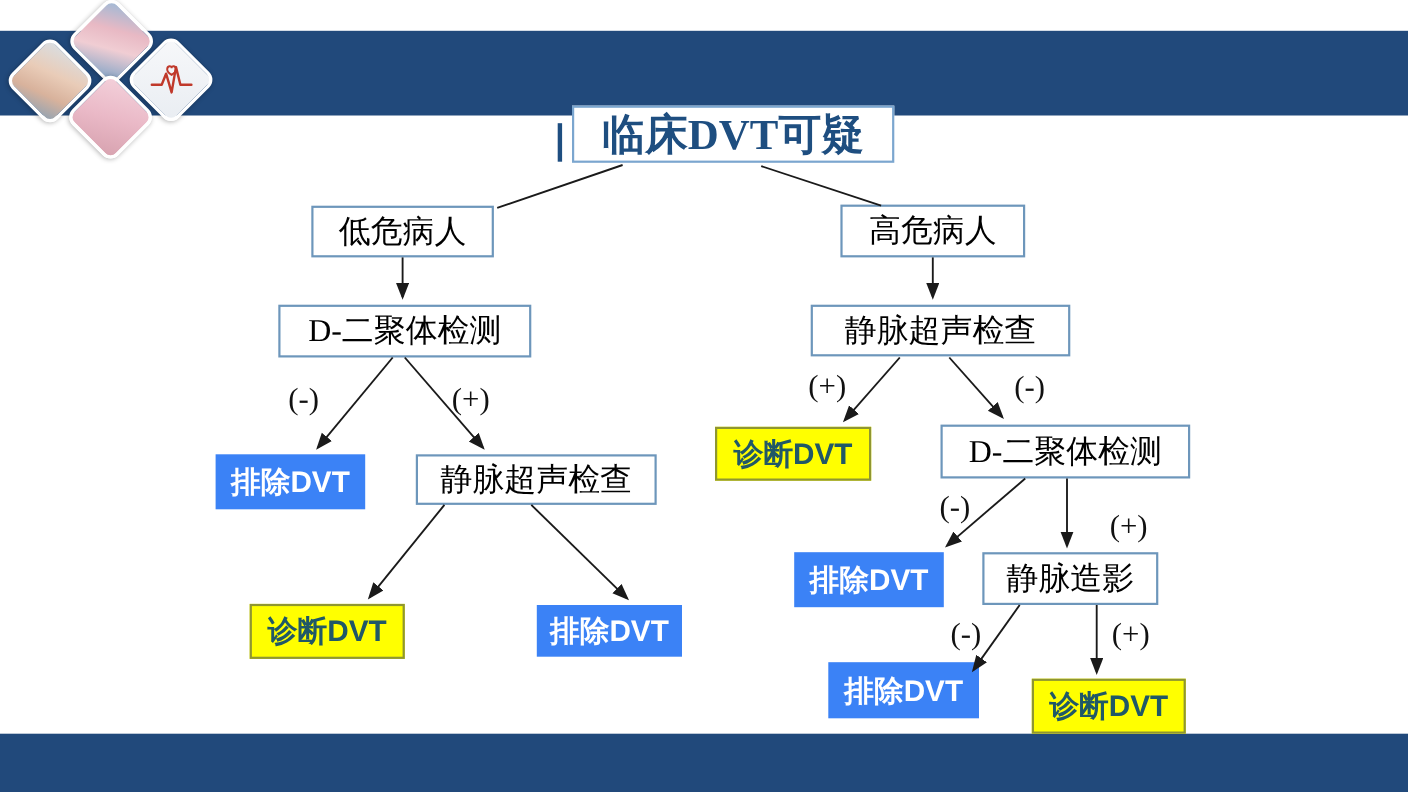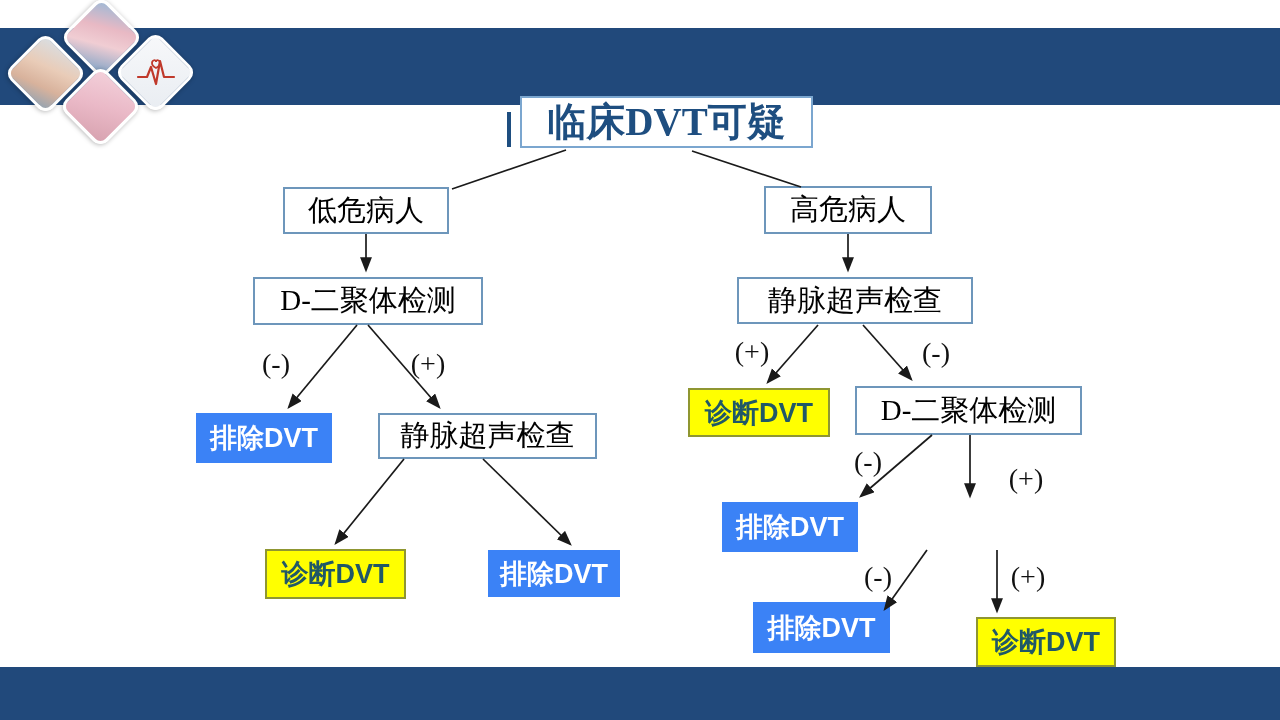--- a/index.html
+++ b/index.html
@@ -26,21 +26,21 @@
   .title-caret{position:absolute;left:507px;top:112px;width:4px;height:35px;background:#1e4e80;}
 
   
   .node{position:absolute;box-sizing:border-box;display:flex;align-items:center;
         justify-content:center;white-space:nowrap;}
   .white-node{background:#ffffff;border:2px solid #6d96bb;color:#000000;font-size:29px;
               font-family:"Liberation Serif",serif;}
   .blue-node{background:#3b82f6;color:#ffffff;font-size:27px;font-weight:bold;
              font-family:"Liberation Sans",sans-serif;}
   .yellow-node{background:#ffff00;border:2px solid #8f9631;color:#205867;font-size:27px;
-               font-weight:bold;font-family:"Liberation Sans",sans-serif;margin-left:38px;}
+               font-weight:bold;font-family:"Liberation Sans",sans-serif;}
 
   .sign{position:absolute;transform:translate(-50%,-50%);font-size:28px;color:#111111;
         font-family:"Liberation Serif",serif;}
 
   svg.connectors{position:absolute;left:0;top:0;pointer-events:none;}
 </style>
 </head>
 <body>
 
 <div class="slide">
@@ -64,20 +64,21 @@
   <div class="title-box">
     <span>临床DVT可疑</span>
   </div>
 
   <div class="node white-node" style="left:764px;top:186px;width:168px;height:48px;">高危病人</div>
   <div class="node white-node" style="left:283px;top:187px;width:166px;height:47px;">低危病人</div>
   <div class="node white-node" style="left:253px;top:277px;width:230px;height:48px;">D-二聚体检测</div>
   <div class="node white-node" style="left:378px;top:413px;width:219px;height:46px;">静脉超声检查</div>
   <div class="node white-node" style="left:737px;top:277px;width:236px;height:47px;">静脉超声检查</div>
   <div class="node white-node" style="left:855px;top:386px;width:227px;height:49px;">D-二聚体检测</div>
+  <div class="node white-node" style="left:893px;top:502px;width:160px;height:48px;">静脉造影</div>
 
   <div class="node blue-node" style="left:196px;top:413px;width:136px;height:50px;">排除DVT</div>
   <div class="node blue-node" style="left:488px;top:550px;width:132px;height:47px;">排除DVT</div>
   <div class="node blue-node" style="left:722px;top:502px;width:136px;height:50px;">排除DVT</div>
   <div class="node blue-node" style="left:753px;top:602px;width:137px;height:51px;">排除DVT</div>
 
   <div class="node yellow-node" style="left:227px;top:549px;width:141px;height:50px;">诊断DVT</div>
   <div class="node yellow-node" style="left:650px;top:388px;width:142px;height:49px;">诊断DVT</div>
   <div class="node yellow-node" style="left:938px;top:617px;width:140px;height:50px;">诊断DVT</div>
 

